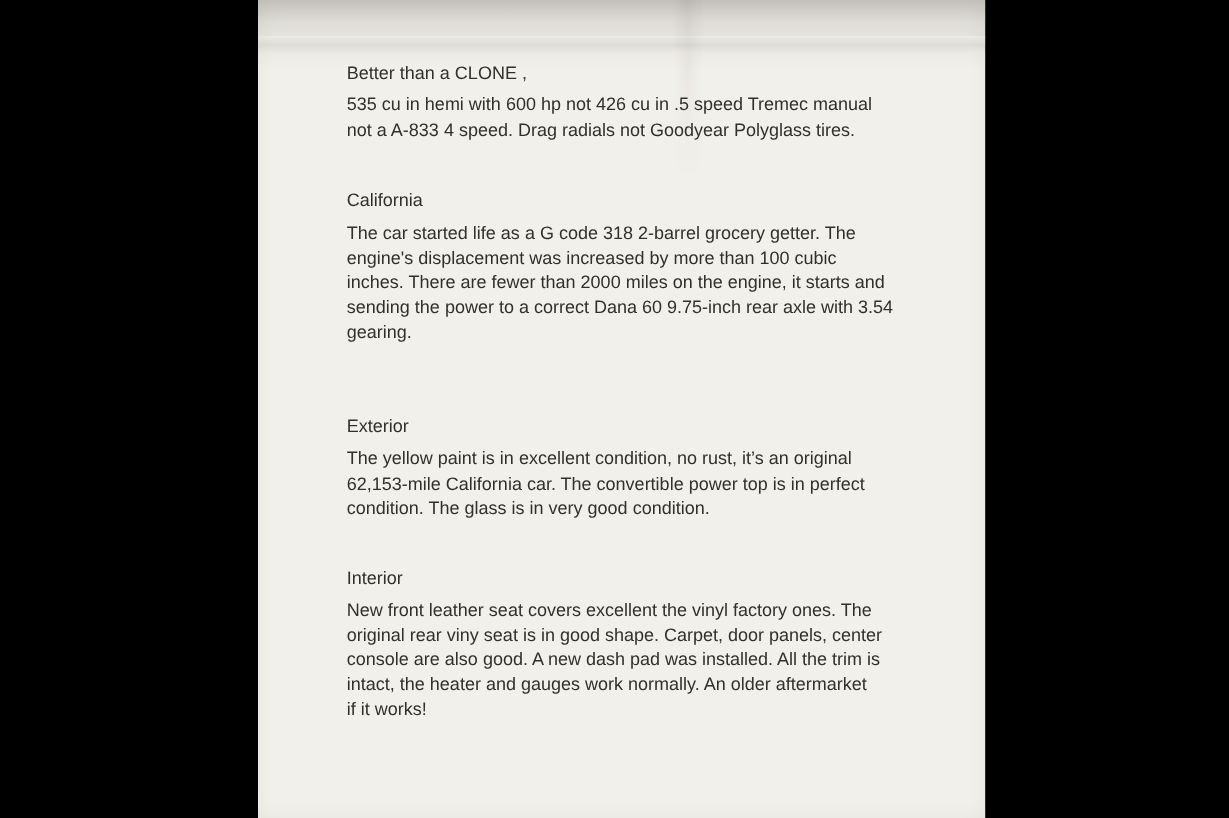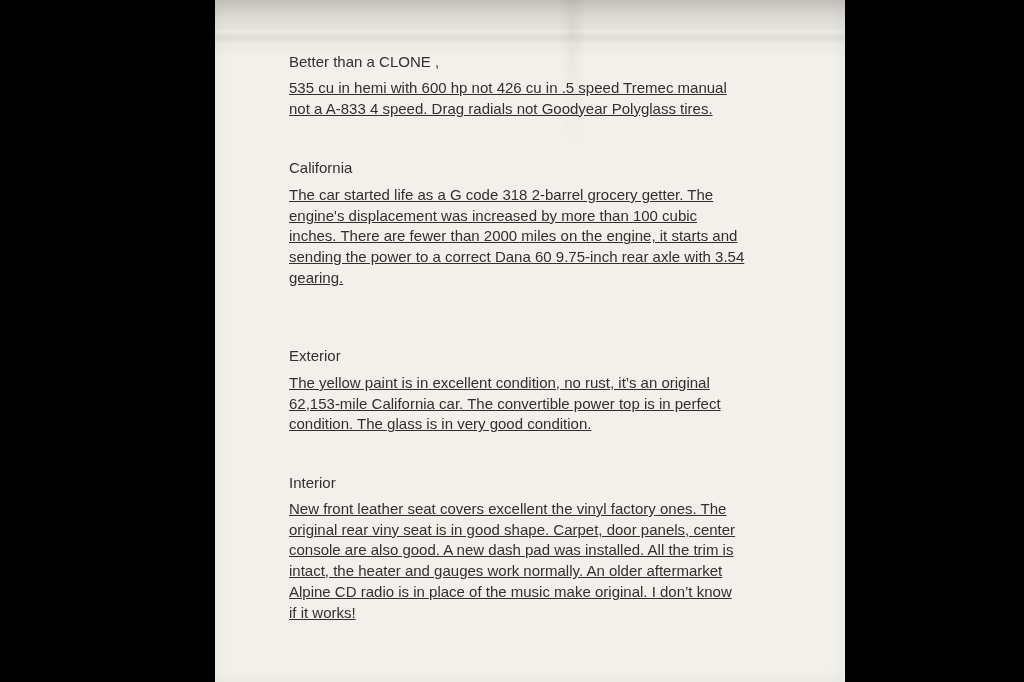--- a/index.html
+++ b/index.html
@@ -18,21 +18,20 @@
     background: var(--bg, #000000);
   }
   .paper {
     position: absolute;
     left: 215px;
     top: 0;
     width: 606px;
     height: 682px;
     background: var(--paper, #f2f0ea);
     box-shadow: inset 0 0 18px rgba(0,0,0,0.05);
-    padding-left: 24px;
   }
   
   .shade-top {
     position: absolute;
     left: 0; top: 0;
     width: 100%; height: 60px;
     background: linear-gradient(180deg,
       rgba(40,36,30,0.22) 0px,
       rgba(40,36,30,0.10) 18px,
       rgba(40,36,30,0.05) 34px,
@@ -76,21 +75,20 @@
     line-height: 21px;
     white-space: nowrap;
   }
   .doc-para {
     position: absolute;
     left: 74px;
     line-height: 20.7px;
   }
   .doc-line {
     white-space: nowrap;
-    text-decoration: underline;
   }
 </style>
 </head>
 <body>
 
 <div class="stage">
   <div class="paper">
     <div class="shade-top"></div>
     <div class="crease-h"></div>
     <div class="crease-v"></div>
@@ -122,19 +120,18 @@
         <div class="doc-line">condition. The glass is in very good condition.</div>
       </div>
 
       <div class="doc-heading" style="top:472px">Interior</div>
 
       <div class="doc-para" style="top:499px">
         <div class="doc-line">New front leather seat covers excellent the vinyl factory ones. The</div>
         <div class="doc-line">original rear viny seat is in good shape. Carpet, door panels, center</div>
         <div class="doc-line">console are also good. A new dash pad was installed. All the trim is</div>
         <div class="doc-line">intact, the heater and gauges work normally. An older aftermarket</div>
-        <div class="doc-line">Alpine CD radio is in place of the music make original.  I don’t know</div>
         <div class="doc-line">if it works!</div>
       </div>
 
     </div>
   </div>
 </div>
 
 </body></html>

